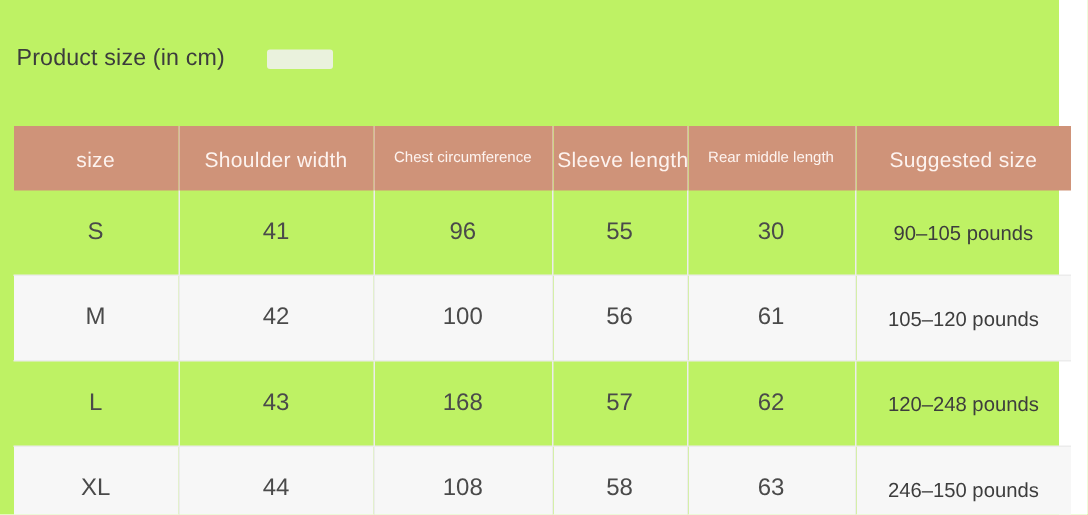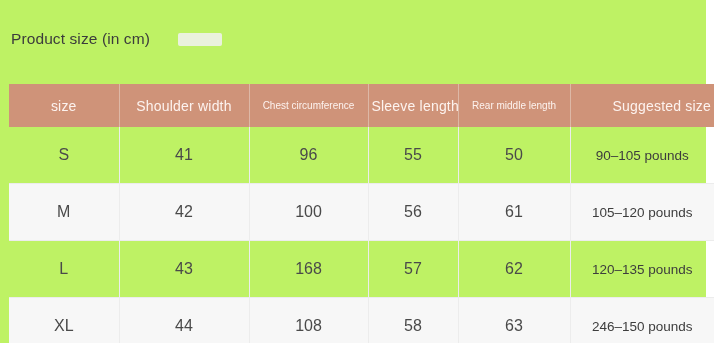--- a/index.html
+++ b/index.html
@@ -71,21 +71,21 @@
     height: 37px;
     color: #fdf3ef;
     font-weight: 400;
     font-size: 14px;
     letter-spacing: .2px;
     border-right: 1px solid #ddb8a6;
     position: relative;
     white-space: nowrap;
     overflow: hidden;
   }
-  .size-table thead th:last-child { border-right: none; text-align: right; }
+  .size-table thead th:last-child { border-right: none; }
   .size-table thead th.tight { font-size: 10px; letter-spacing: 0; }
 
   
   .size-table tbody td {
     height: 50px;
     font-size: 16px;
     color: #4a4a4a;
     border-right: 1px solid #ececec;
     border-bottom: 1px solid #ececec;
     font-weight: 400;
@@ -137,40 +137,40 @@
         <th>Suggested size</th>
       </tr>
     </thead>
     <tbody>
 
       <tr>
         <td>S</td>
         <td>41</td>
         <td>96</td>
         <td>55</td>
-        <td>50</td>
+        <td>30</td>
         <td class="suggested"><span class="val">90–105 pounds</span></td>
       </tr>
 
       <tr class="alt">
         <td>M</td>
         <td>42</td>
         <td>100</td>
         <td>56</td>
         <td>61</td>
         <td class="suggested"><span class="val">105–120 pounds</span></td>
       </tr>
 
       <tr>
         <td>L</td>
         <td>43</td>
         <td>168</td>
         <td>57</td>
         <td>62</td>
-        <td class="suggested"><span class="val">120–135 pounds</span></td>
+        <td class="suggested"><span class="val">120–248 pounds</span></td>
       </tr>
 
       <tr class="alt">
         <td>XL</td>
         <td>44</td>
         <td>108</td>
         <td>58</td>
         <td>63</td>
         <td class="suggested"><span class="val">246–150 pounds</span></td>
       </tr>

